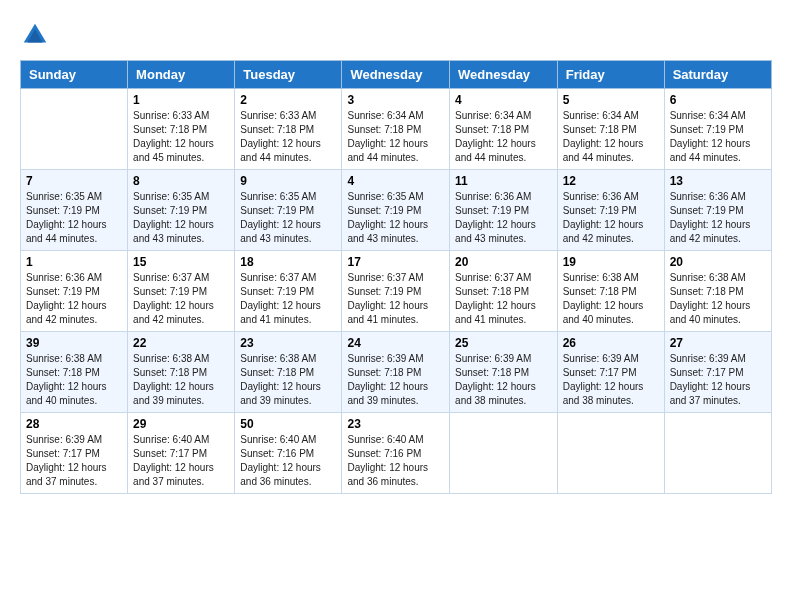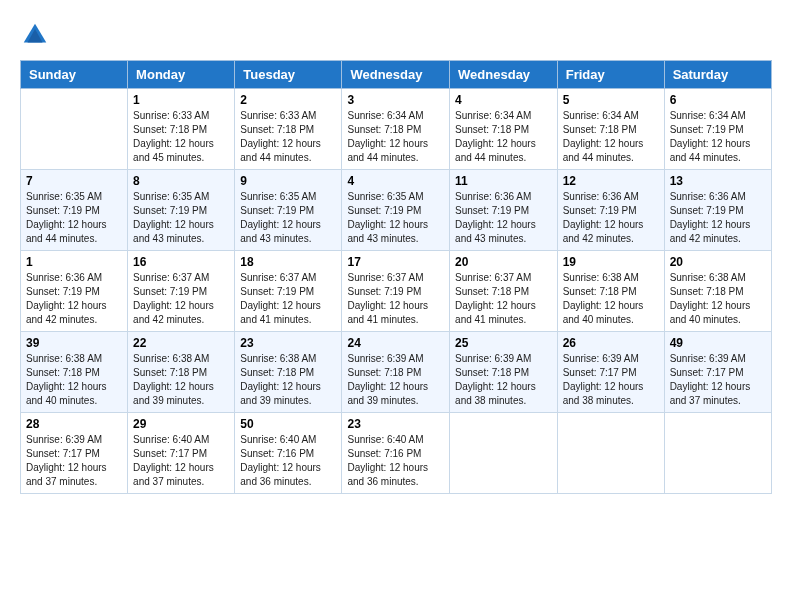--- a/index.html
+++ b/index.html
@@ -222,21 +222,21 @@
       </tr>
       <tr>
         <td>
           <span class="day-num">1</span>
           <div class="day-info" style="white-space: pre-line;">Sunrise: 6:36 AM
 Sunset: 7:19 PM
 Daylight: 12 hours
 and 42 minutes.</div>
         </td>
         <td>
-          <span class="day-num">16</span>
+          <span class="day-num">15</span>
           <div class="day-info" style="white-space: pre-line;">Sunrise: 6:37 AM
 Sunset: 7:19 PM
 Daylight: 12 hours
 and 42 minutes.</div>
         </td>
         <td>
           <span class="day-num">18</span>
           <div class="day-info" style="white-space: pre-line;">Sunrise: 6:37 AM
 Sunset: 7:19 PM
 Daylight: 12 hours
@@ -308,21 +308,21 @@
 and 38 minutes.</div>
         </td>
         <td>
           <span class="day-num">26</span>
           <div class="day-info" style="white-space: pre-line;">Sunrise: 6:39 AM
 Sunset: 7:17 PM
 Daylight: 12 hours
 and 38 minutes.</div>
         </td>
         <td>
-          <span class="day-num">49</span>
+          <span class="day-num">27</span>
           <div class="day-info" style="white-space: pre-line;">Sunrise: 6:39 AM
 Sunset: 7:17 PM
 Daylight: 12 hours
 and 37 minutes.</div>
         </td>
       </tr>
       <tr>
         <td>
           <span class="day-num">28</span>
           <div class="day-info" style="white-space: pre-line;">Sunrise: 6:39 AM

